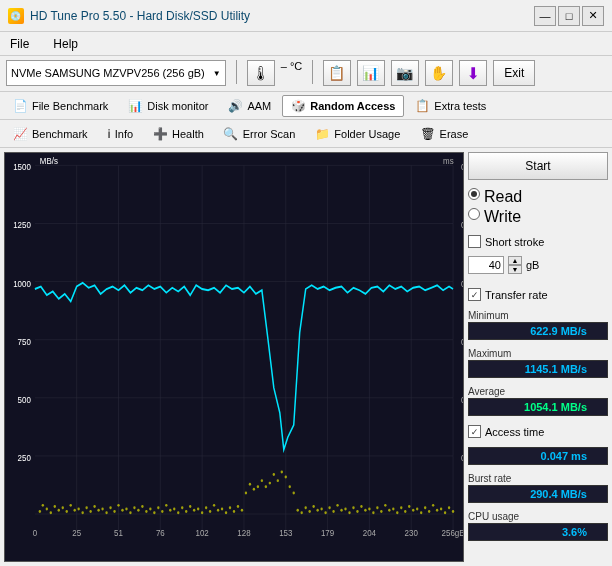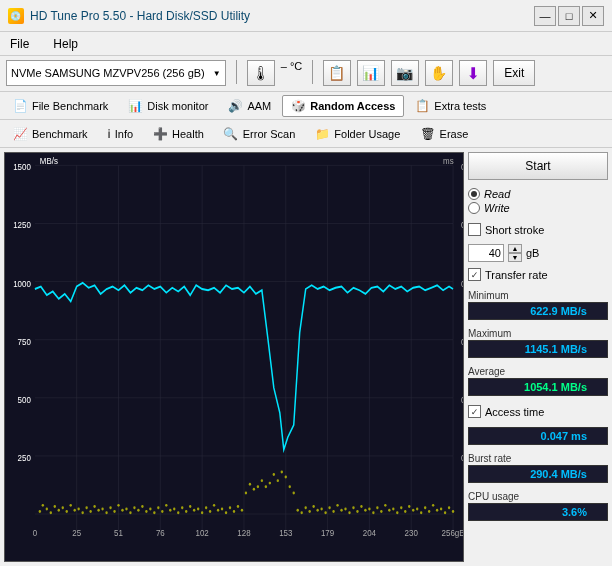--- a/index.html
+++ b/index.html
@@ -120,21 +120,21 @@
       background: linear-gradient(to bottom, #fff, #e0e0e0);
       border: 1px solid #999;
       padding: 4px 16px;
       cursor: pointer;
       font-size: 12px;
       text-align: center;
       height: 28px;
     }
 
     .radio-group { display: flex; flex-direction: column; gap: 2px; padding: 4px 0; }
-    .radio-item { display: flex; align-items: flex-start; gap: 4px; font-size: 11px; cursor: pointer; font-style: italic; }
+    .radio-item { display: flex; align-items: flex-start; gap: 4px; font-size: 16px; cursor: pointer; }
     .radio-circle {
       width: 12px; height: 12px; border-radius: 50%; border: 1px solid #666;
       display: flex; align-items: center; justify-content: center; background: white;
     }
     .radio-circle.checked::after {
       content: ''; width: 6px; height: 6px; border-radius: 50%; background: #333;
     }
 
     .option-row { display: flex; align-items: center; gap: 4px; font-size: 11px; padding: 1px 0; }
     .checkbox-box {
@@ -444,21 +444,21 @@
 
     <div class="option-row" style="margin-top:2px;">
       <div class="spinner-input">40</div>
       <div class="spinner-arrows">
         <div class="spinner-arrow">▲</div>
         <div class="spinner-arrow">▼</div>
       </div>
       <span>gB</span>
     </div>
 
-    <div class="option-row" style="margin-top:0;text-align:right;">
+    <div class="option-row" style="margin-top:8px;text-align:right;">
       <div class="checkbox-box checked"></div>
       <span>Transfer rate</span>
     </div>
 
     <div class="stat-section">
       <div class="stat-label">Minimum</div>
       <div class="stat-value">622.9 MB/s</div>
     </div>
 
     <div class="stat-section">

